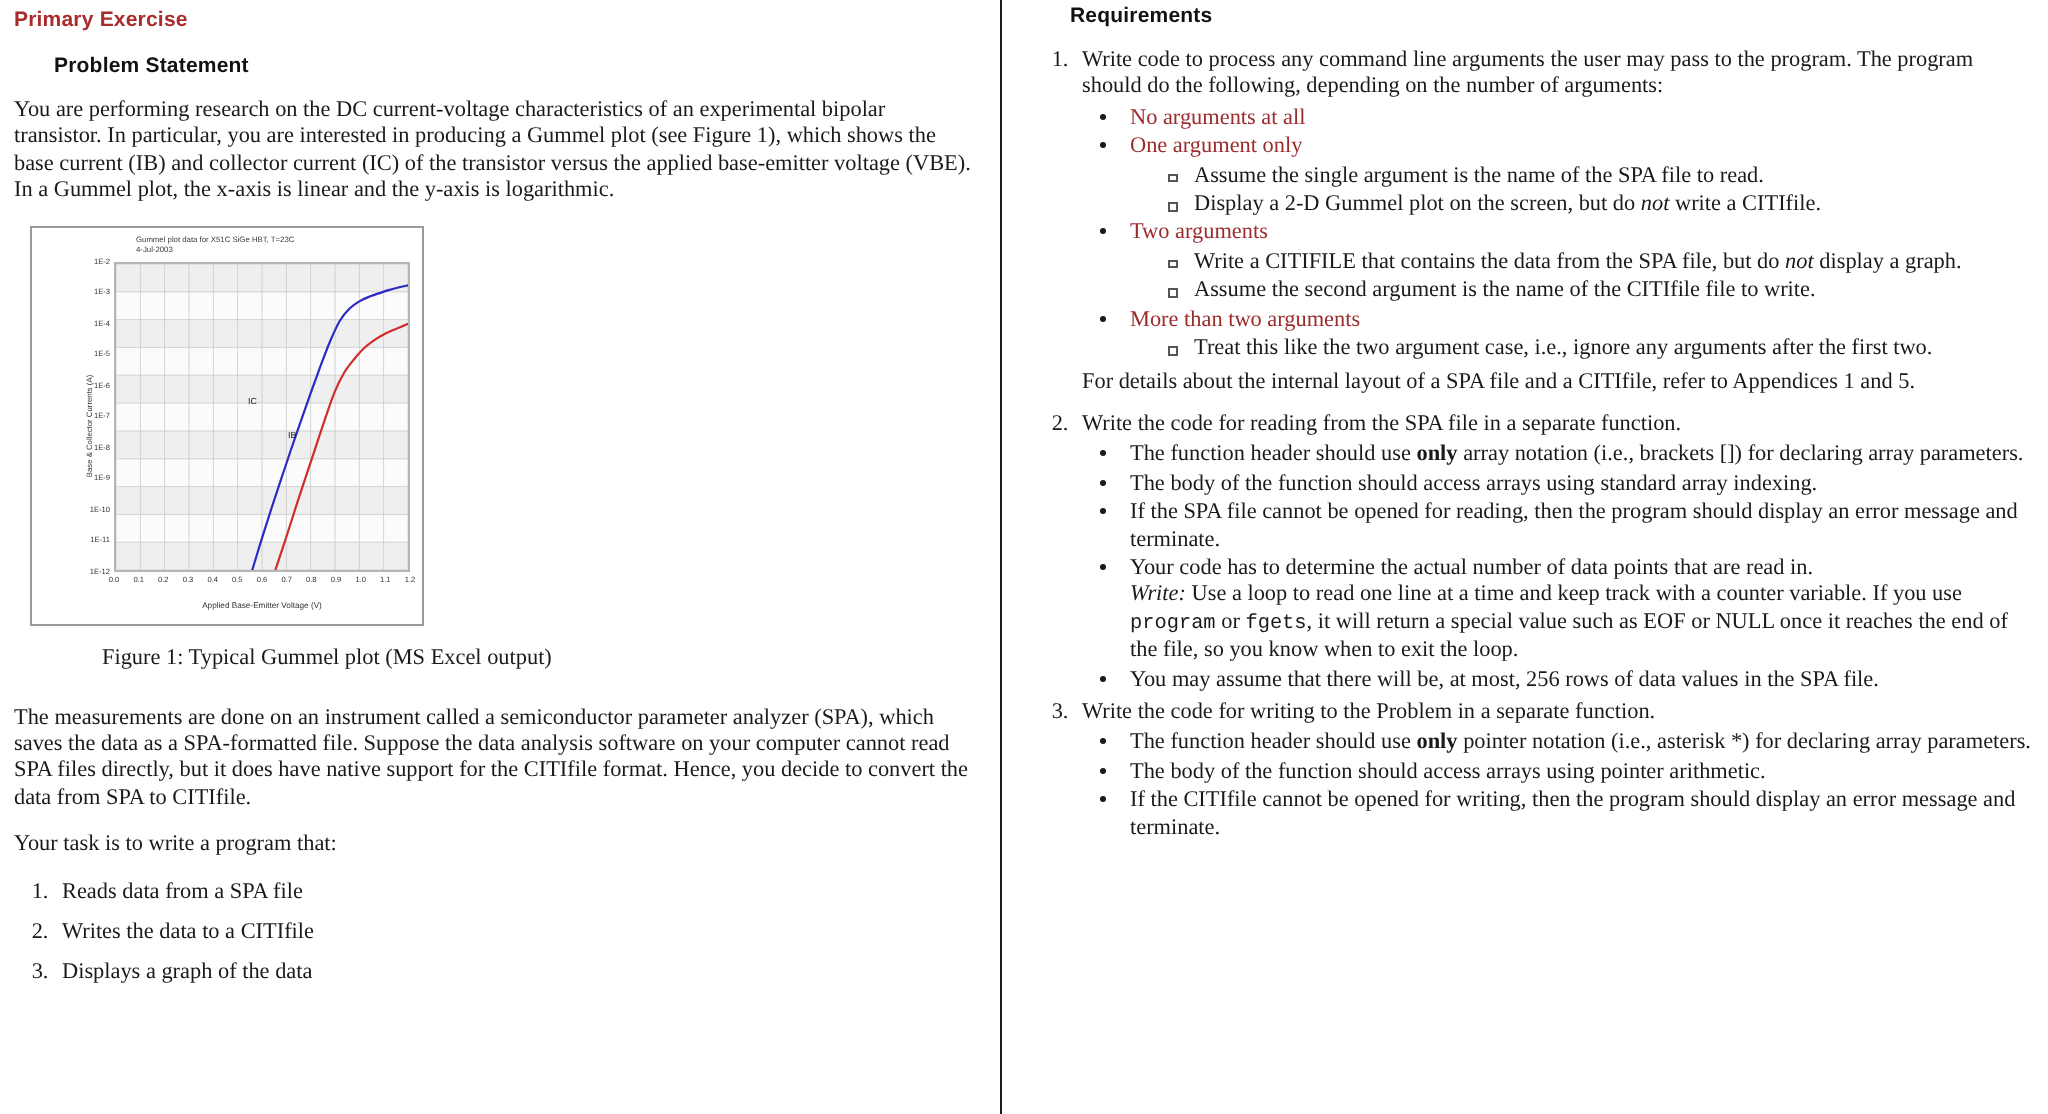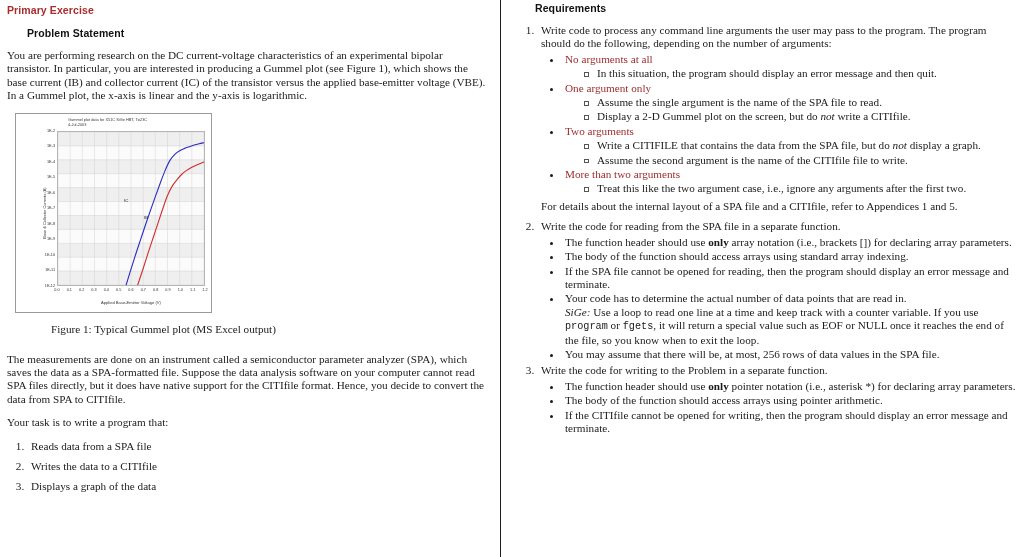--- a/index.html
+++ b/index.html
@@ -345,23 +345,20 @@
     <h2 class="section-black">Requirements</h2>
 
     <ol class="reqs">
 
       <li>
         <span>Write code to process any command line arguments the user may pass to the program. The program should do the following, depending on the number of arguments:</span>
 
         <ul class="lvl1">
           <li>
             <span class="red-item">No arguments at all</span>
-            <ul class="lvl2">
-              <li>In this situation, the program should display an error message and then quit.</li>
-            </ul>
           </li>
 
           <li>
             <span class="red-item">One argument only</span>
             <ul class="lvl2">
               <li>Assume the single argument is the name of the SPA file to read.</li>
               <li>Display a 2-D Gummel plot on the screen, but do <span class="ital">not</span> write a CITIfile.</li>
             </ul>
           </li>
 
@@ -385,21 +382,21 @@
       </li>
 
       <li>
         <span>Write the code for reading from the SPA file in a separate function.</span>
         <ul class="lvl1">
           <li>The function header should use <span class="bold">only</span> array notation (i.e., brackets []) for declaring array parameters.</li>
           <li>The body of the function should access arrays using standard array indexing.</li>
           <li>If the SPA file cannot be opened for reading, then the program should display an error message and terminate.</li>
           <li>
             <span>Your code has to determine the actual number of data points that are read in.</span><br>
-            <span class="ital">SiGe:</span><span> Use a loop to read one line at a time and keep track with a counter variable. If you use </span><span class="mono">program</span><span> or </span><span class="mono">fgets</span><span>, it will return a special value such as EOF or NULL once it reaches the end of the file, so you know when to exit the loop.</span>
+            <span class="ital">Write:</span><span> Use a loop to read one line at a time and keep track with a counter variable. If you use </span><span class="mono">program</span><span> or </span><span class="mono">fgets</span><span>, it will return a special value such as EOF or NULL once it reaches the end of the file, so you know when to exit the loop.</span>
           </li>
           <li>You may assume that there will be, at most, 256 rows of data values in the SPA file.</li>
         </ul>
       </li>
 
       <li>
         <span>Write the code for writing to the Problem in a separate function.</span>
         <ul class="lvl1">
           <li>The function header should use <span class="bold">only</span> pointer notation (i.e., asterisk *) for declaring array parameters.</li>
           <li>The body of the function should access arrays using pointer arithmetic.</li>

